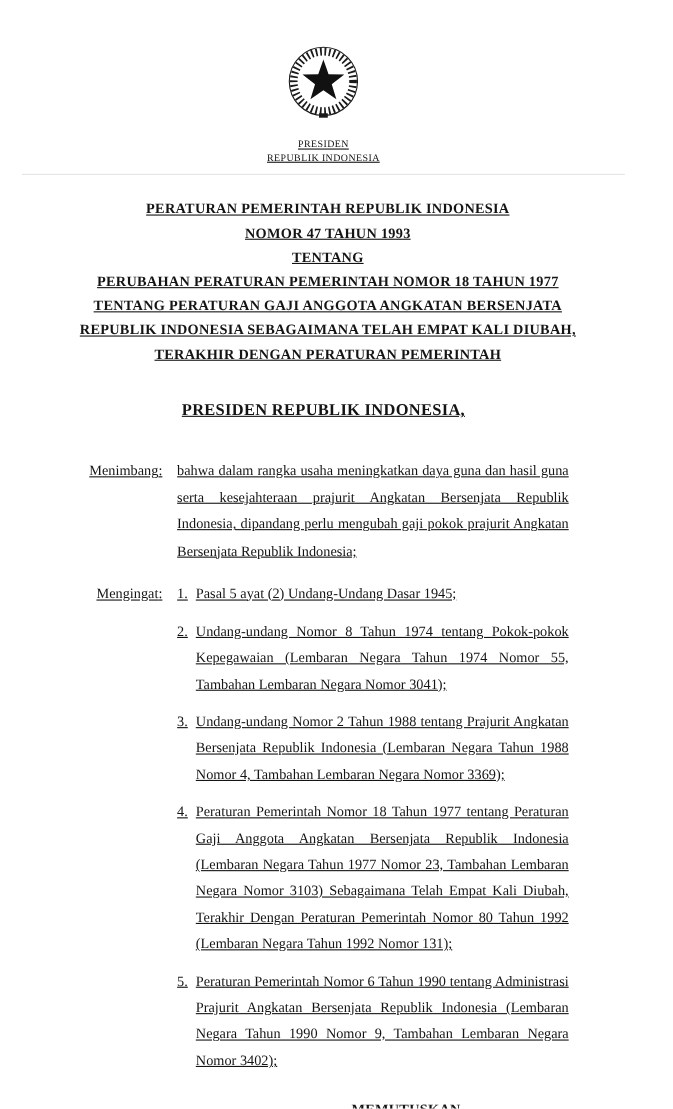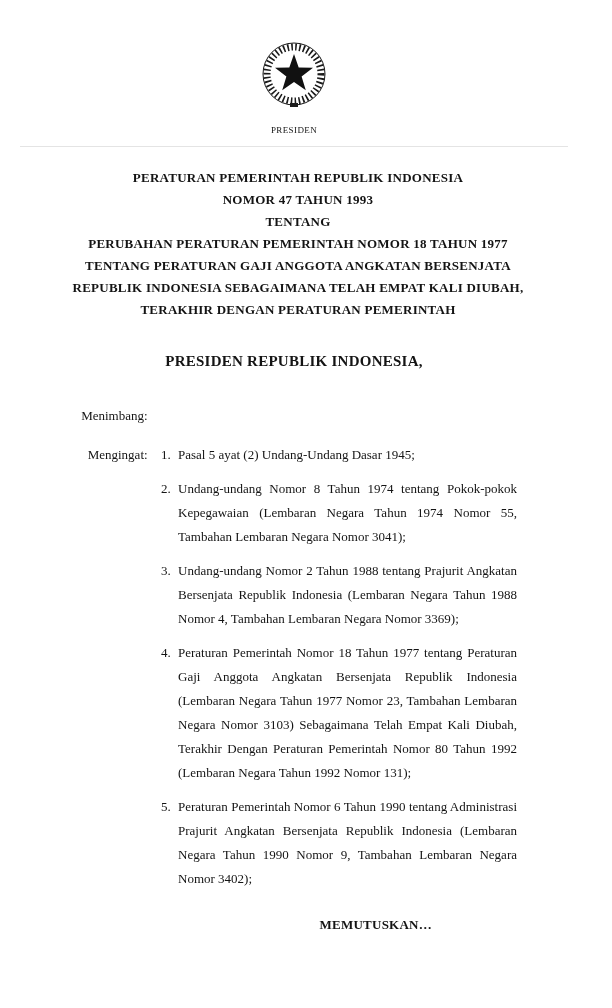--- a/index.html
+++ b/index.html
@@ -5,20 +5,21 @@
   html, body { margin: 0; padding: 0; background: #ffffff; }
   .page {
     width: 588px;
     height: 1008px;
     box-sizing: border-box;
     background: #ffffff;
     color: #141414;
     font-family: "Liberation Serif", "DejaVu Serif", serif;
     position: relative;
     overflow: hidden;
+    text-decoration: underline;
   }
   .emblem-wrap { text-align: center; padding-top: 36px; }
   .agency {
     text-align: center;
     font-size: 9px;
     line-height: 1.3;
     letter-spacing: 0.4px;
     margin-top: 5px;
   }
   .header-rule {
@@ -74,40 +75,42 @@
       <circle cx="40" cy="38" r="23" fill="#ffffff" stroke="none"></circle>
 
       <path d="M40,18 L44.7,31.5 L59,31.8 L47.6,40.5 L51.8,54.2 L40,46 L28.2,54.2 L32.4,40.5 L21,31.8 L35.3,31.5 Z" fill="#111111"></path>
 
       <rect x="36" y="67" width="8" height="4" fill="#1a1a1a"></rect>
     </svg>
   </div>
 
   <div class="agency">
     <div>PRESIDEN</div>
+    <div>REPUBLIK INDONESIA</div>
   </div>
   <div class="header-rule"></div>
 
   <div class="title-block">
     <div class="title-line">PERATURAN PEMERINTAH REPUBLIK INDONESIA</div>
     <div class="title-line">NOMOR 47 TAHUN 1993</div>
     <div class="title-line">TENTANG</div>
     <div class="title-line">PERUBAHAN PERATURAN PEMERINTAH NOMOR 18 TAHUN 1977</div>
     <div class="title-line">TENTANG PERATURAN GAJI ANGGOTA ANGKATAN BERSENJATA</div>
     <div class="title-line">REPUBLIK INDONESIA SEBAGAIMANA TELAH EMPAT KALI DIUBAH,</div>
     <div class="title-line">TERAKHIR DENGAN PERATURAN PEMERINTAH</div>
   </div>
 
   <div class="salutation">PRESIDEN REPUBLIK INDONESIA,</div>
 
   <div class="body-block">
 
     <div class="row">
       <div class="label">Menimbang</div>
       <div class="colon">:</div>
+      <div class="content">bahwa dalam rangka usaha meningkatkan daya guna dan hasil guna serta kesejahteraan prajurit Angkatan Bersenjata Republik Indonesia, dipandang perlu mengubah gaji pokok prajurit Angkatan Bersenjata Republik Indonesia;</div>
     </div>
 
     <div class="row">
       <div class="label">Mengingat</div>
       <div class="colon">:</div>
       <div class="list">
 
         <div class="item">
           <div class="num">1.</div>
           <div class="item-text">Pasal 5 ayat (2) Undang-Undang Dasar 1945;</div>

